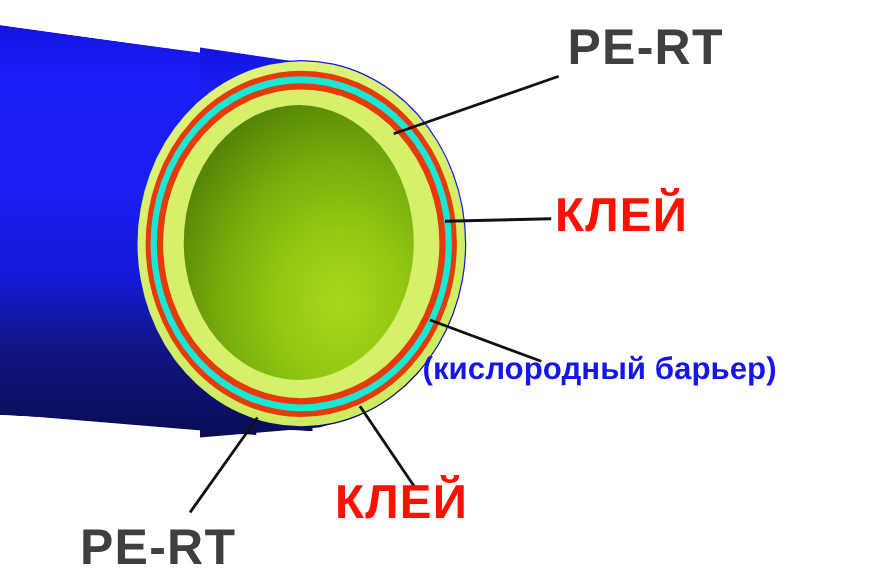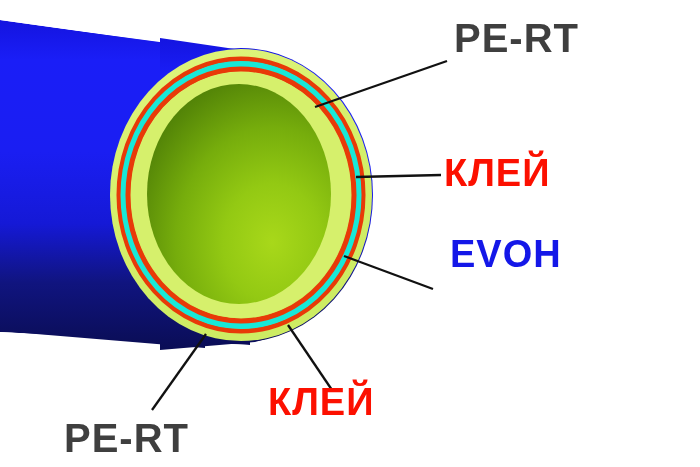--- a/index.html
+++ b/index.html
@@ -141,20 +141,20 @@
       <line x1="344" y1="256" x2="433" y2="289"></line>
       <line x1="288" y1="325" x2="332" y2="390"></line>
       <line x1="206" y1="334" x2="152" y2="410"></line>
     </g>
   </svg>
 
   <div class="label label-pert-top">PE-RT</div>
 
   <div class="label label-glue-right">КЛЕЙ</div>
 
-  <div class="label label-evoh">EVOH</div>
 
+  <div class="label label-evoh-sub">(кислородный барьер)</div>
 
   <div class="label label-glue-bottom">КЛЕЙ</div>
 
   <div class="label label-pert-bottom">PE-RT</div>
 
 </div>
 
 </body></html>

